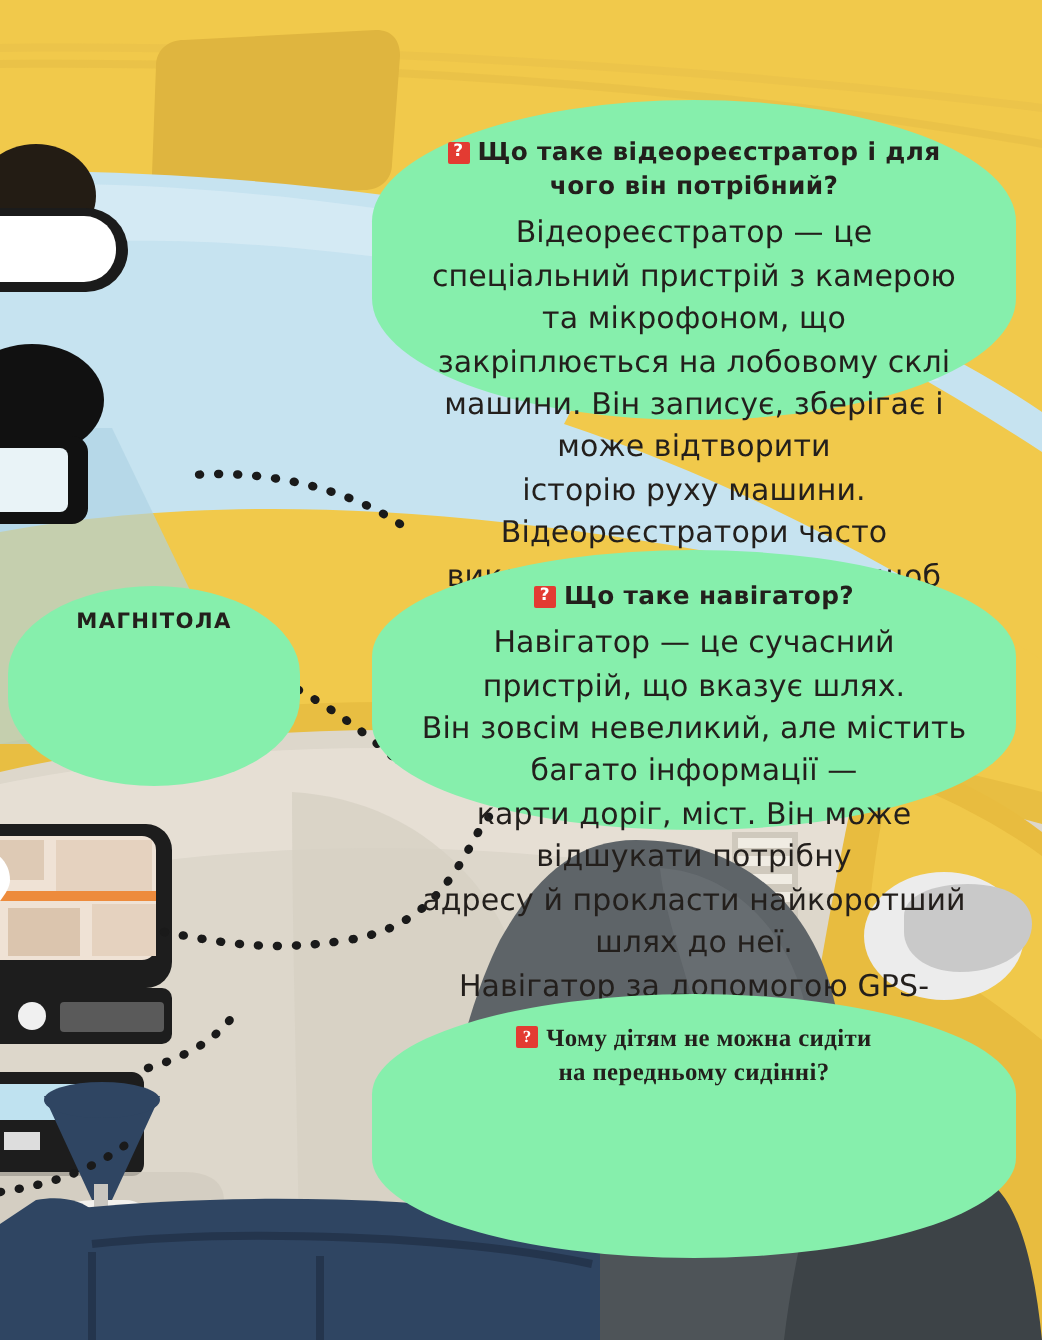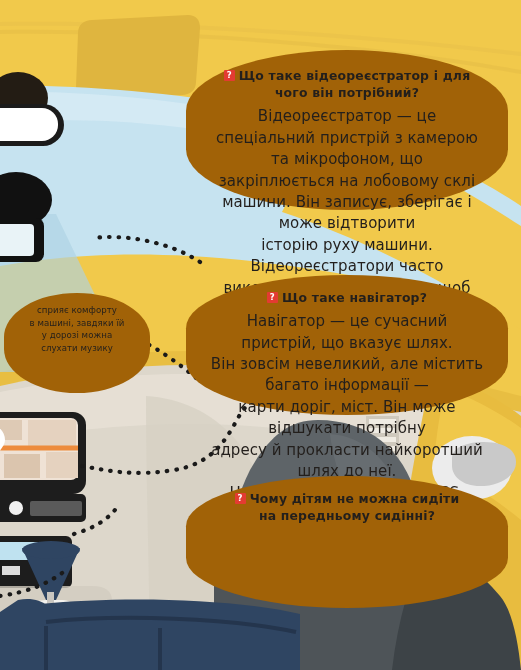--- a/index.html
+++ b/index.html
@@ -17,21 +17,21 @@
   }
   #scene{
     position:absolute;
     inset:0;
     width:521px;
     height:670px;
   }
   
   .bubble{
     position:absolute;
-    background:#a16207;
+    background:#86efac;
     border-radius:50% / 38%;
     box-sizing:border-box;
     text-align:center;
     color:#231f1c;
   }
   .bubble .head{
     font-size:12.4px;
     font-weight:700;
     line-height:1.38;
     letter-spacing:.2px;
@@ -63,22 +63,23 @@
     left:186px; top:50px; width:322px; height:160px;
     padding:17px 26px 0 26px;
   }
   
   #bubble-navigator{
     left:186px; top:275px; width:322px; height:140px;
     padding:14px 24px 0 24px;
   }
   
   #bubble-childseat{
-    left:186px; top:476px; width:322px; height:132px;
+    left:186px; top:497px; width:322px; height:132px;
     padding:14px 24px 0 24px;
+    font-family:Liberation Serif, serif;
   }
   
   #bubble-radio{
     left:4px; top:293px; width:146px; height:100px;
     padding:11px 10px 0 10px;
     border-radius:50% / 44%;
   }
   #bubble-radio .head{
     font-size:10.6px;
     letter-spacing:.7px;
@@ -242,19 +243,16 @@
 місцезнаходження машини й показує її рух
 у режимі реального часу.</p>
   </div>
 
   <div class="bubble" id="bubble-childseat">
     <p class="head"><span class="qmark">?</span><span>Чому дітям не можна сидіти
 на передньому сидінні?</span></p>
   </div>
 
   <div class="bubble" id="bubble-radio">
-    <p class="body">сприяє комфорту
-в машині, завдяки їй
-у дорозі можна
-слухати музику</p>
+    <p class="head">МАГНІТОЛА</p>
   </div>
 
 </div>
 
 </body></html>

